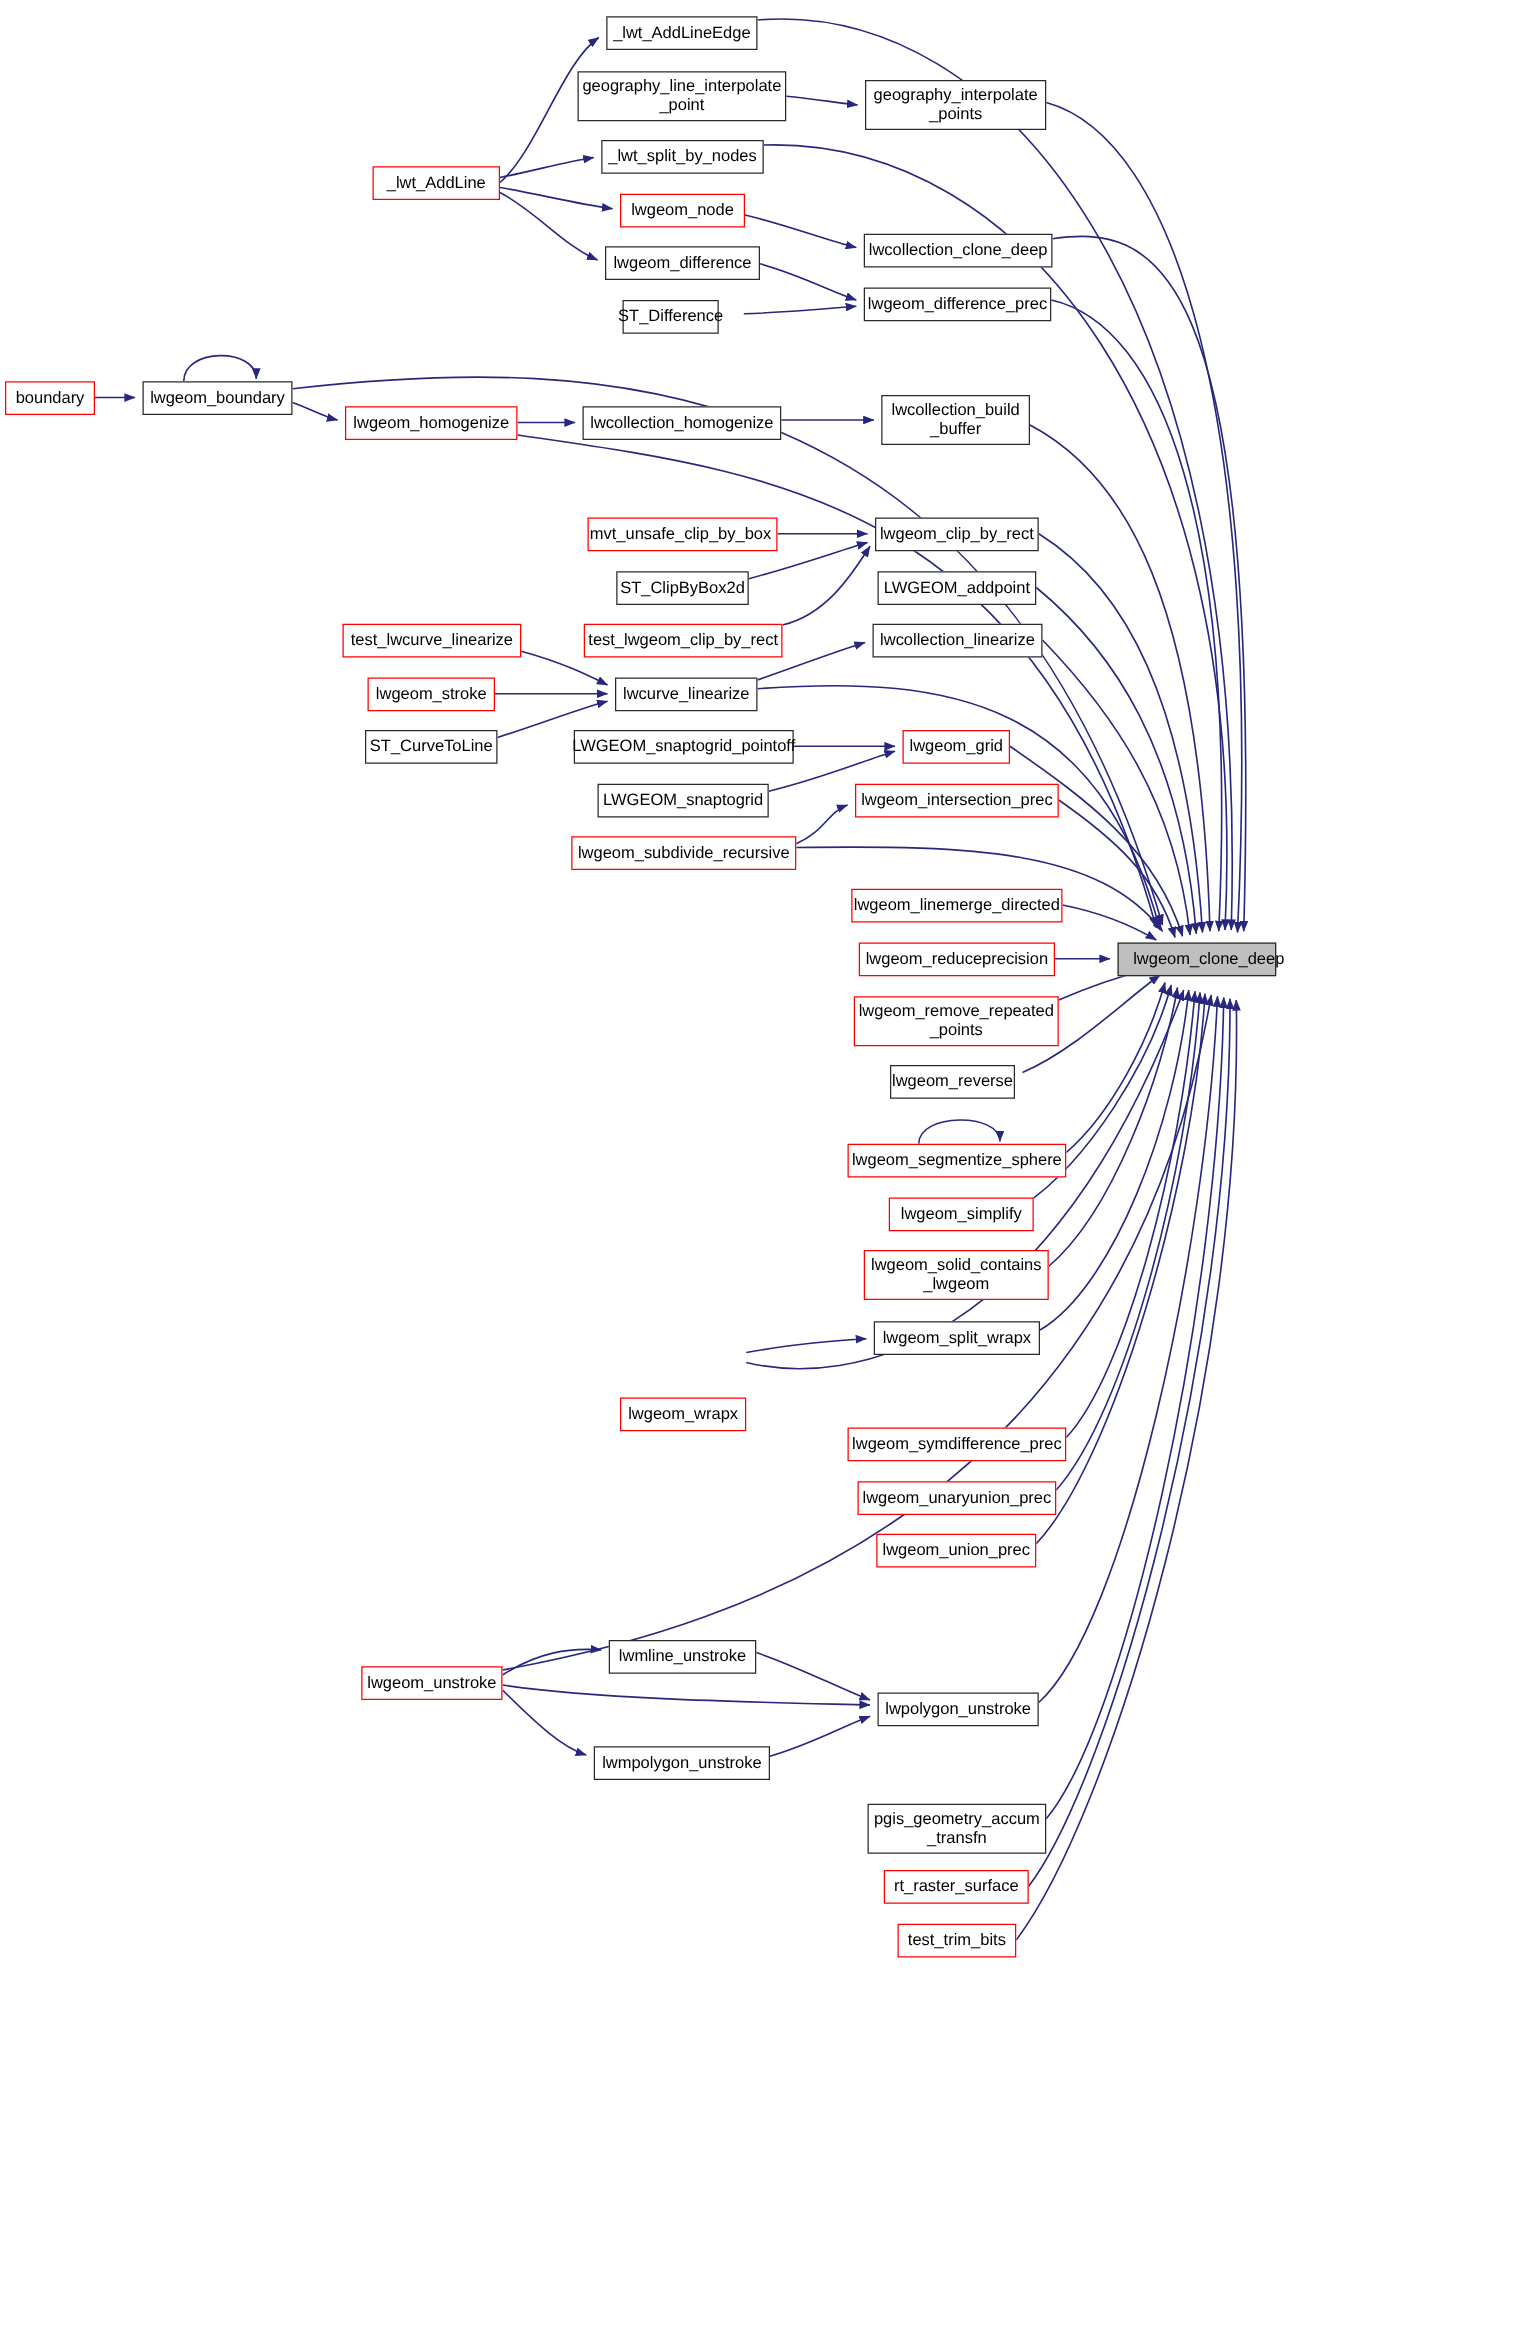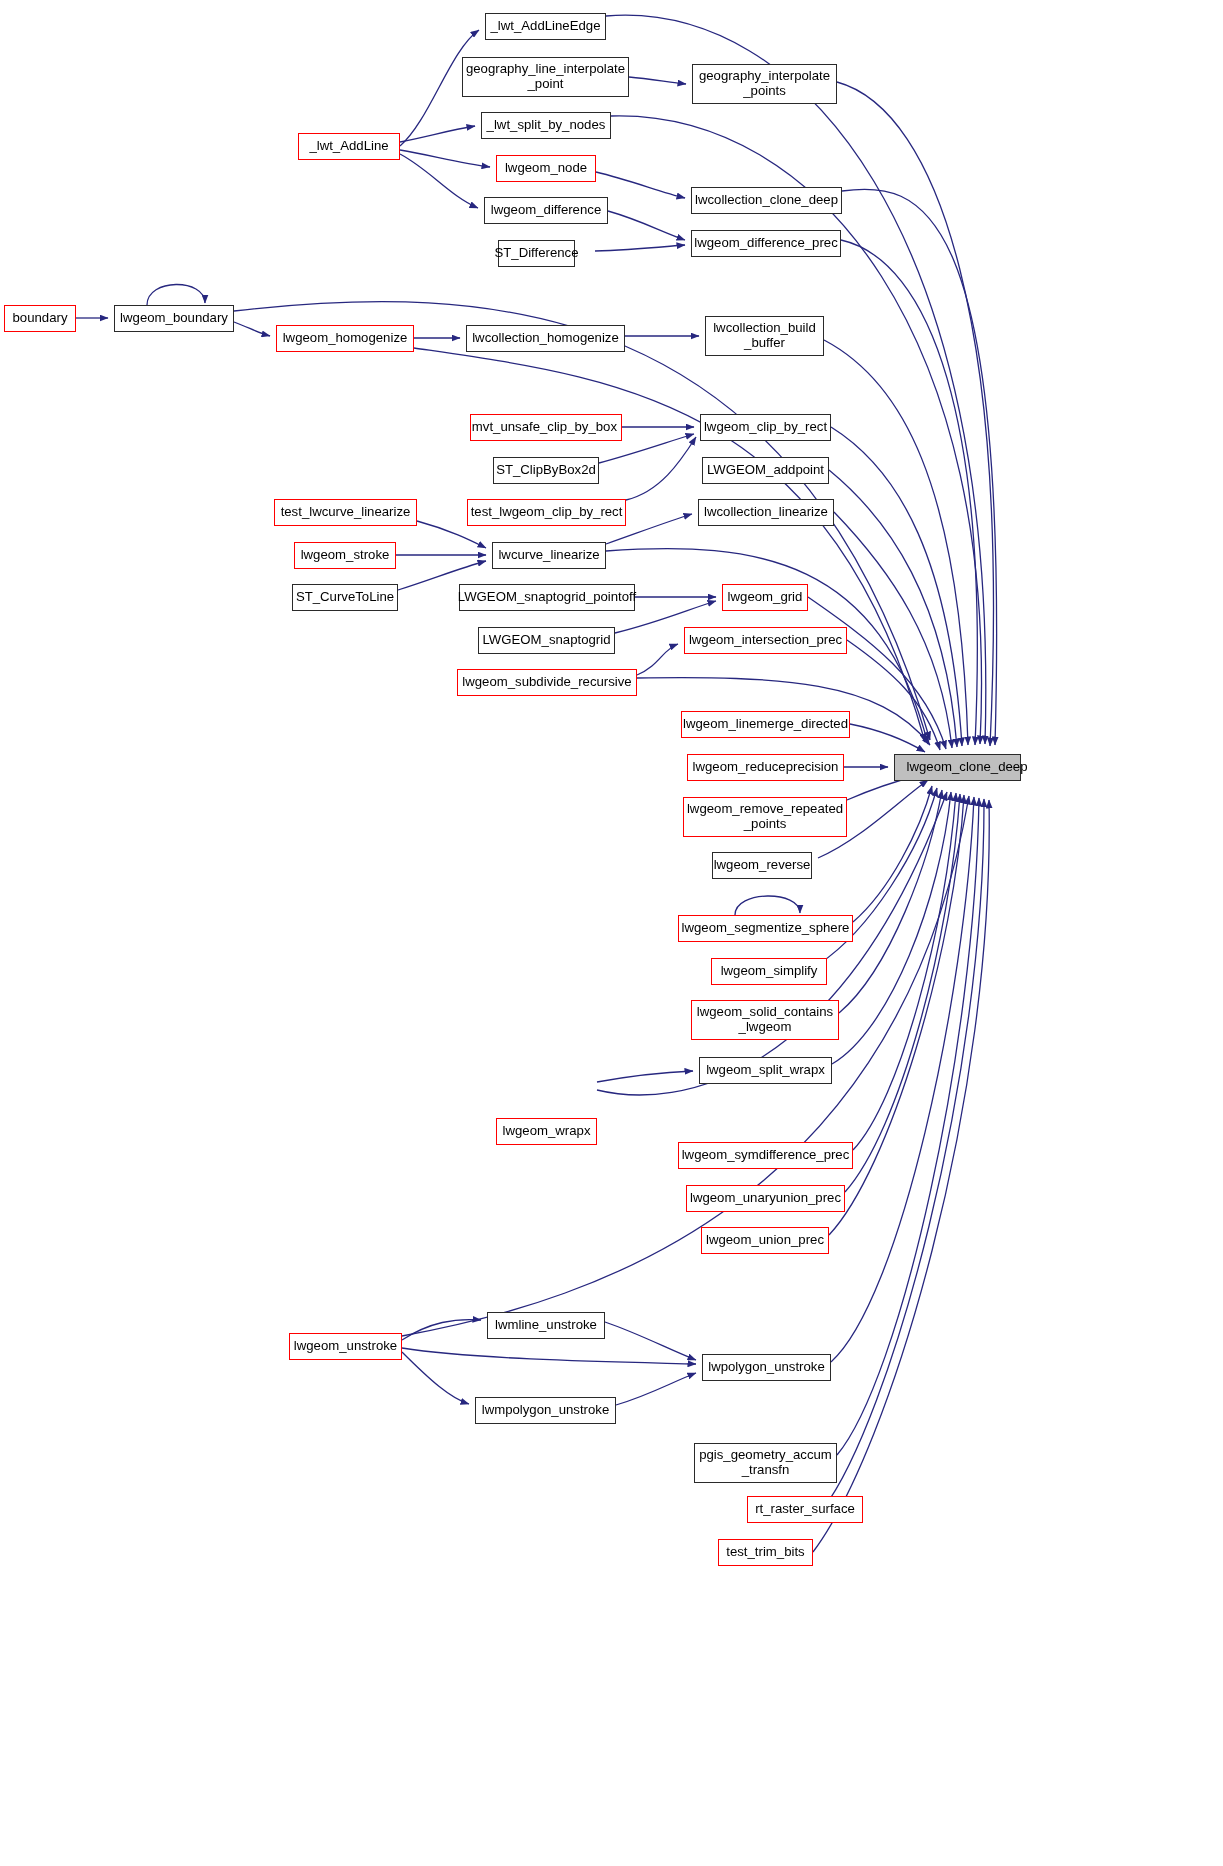--- a/index.html
+++ b/index.html
@@ -166,16 +166,16 @@
       <div class="node red" style="left: 496px; top: 1078px; width: 101px; height: 27px; margin-top: 40px;"><span>lwgeom_wrapx</span></div>
       <div class="node red" style="left: 678px; top: 1142px; width: 175px; height: 27px;"><span>lwgeom_symdifference_prec</span></div>
       <div class="node red" style="left: 686px; top: 1185px; width: 159px; height: 27px;"><span>lwgeom_unaryunion_prec</span></div>
       <div class="node red" style="left: 701px; top: 1227px; width: 128px; height: 27px;"><span>lwgeom_union_prec</span></div>
       <div class="node red" style="left: 289px; top: 1333px; width: 113px; height: 27px;"><span>lwgeom_unstroke</span></div>
       <div class="node black" style="left: 487px; top: 1312px; width: 118px; height: 27px;"><span>lwmline_unstroke</span></div>
       <div class="node black" style="left: 702px; top: 1354px; width: 129px; height: 27px;"><span>lwpolygon_unstroke</span></div>
       <div class="node black" style="left: 475px; top: 1397px; width: 141px; height: 27px;"><span>lwmpolygon_unstroke</span></div>
       <div class="node black" style="left: 694px; top: 1443px; width: 143px; height: 40px;"><span>pgis_geometry_accum
 _transfn</span></div>
-      <div class="node red" style="left: 707px; top: 1496px; width: 116px; height: 27px; margin-left: 40px;"><span>rt_raster_surface</span></div>
+      <div class="node red" style="left: 707px; top: 1496px; width: 116px; height: 27px;"><span>rt_raster_surface</span></div>
       <div class="node red" style="left: 718px; top: 1539px; width: 95px; height: 27px;"><span>test_trim_bits</span></div>
     </div>
 </div>
 
 </body></html>

